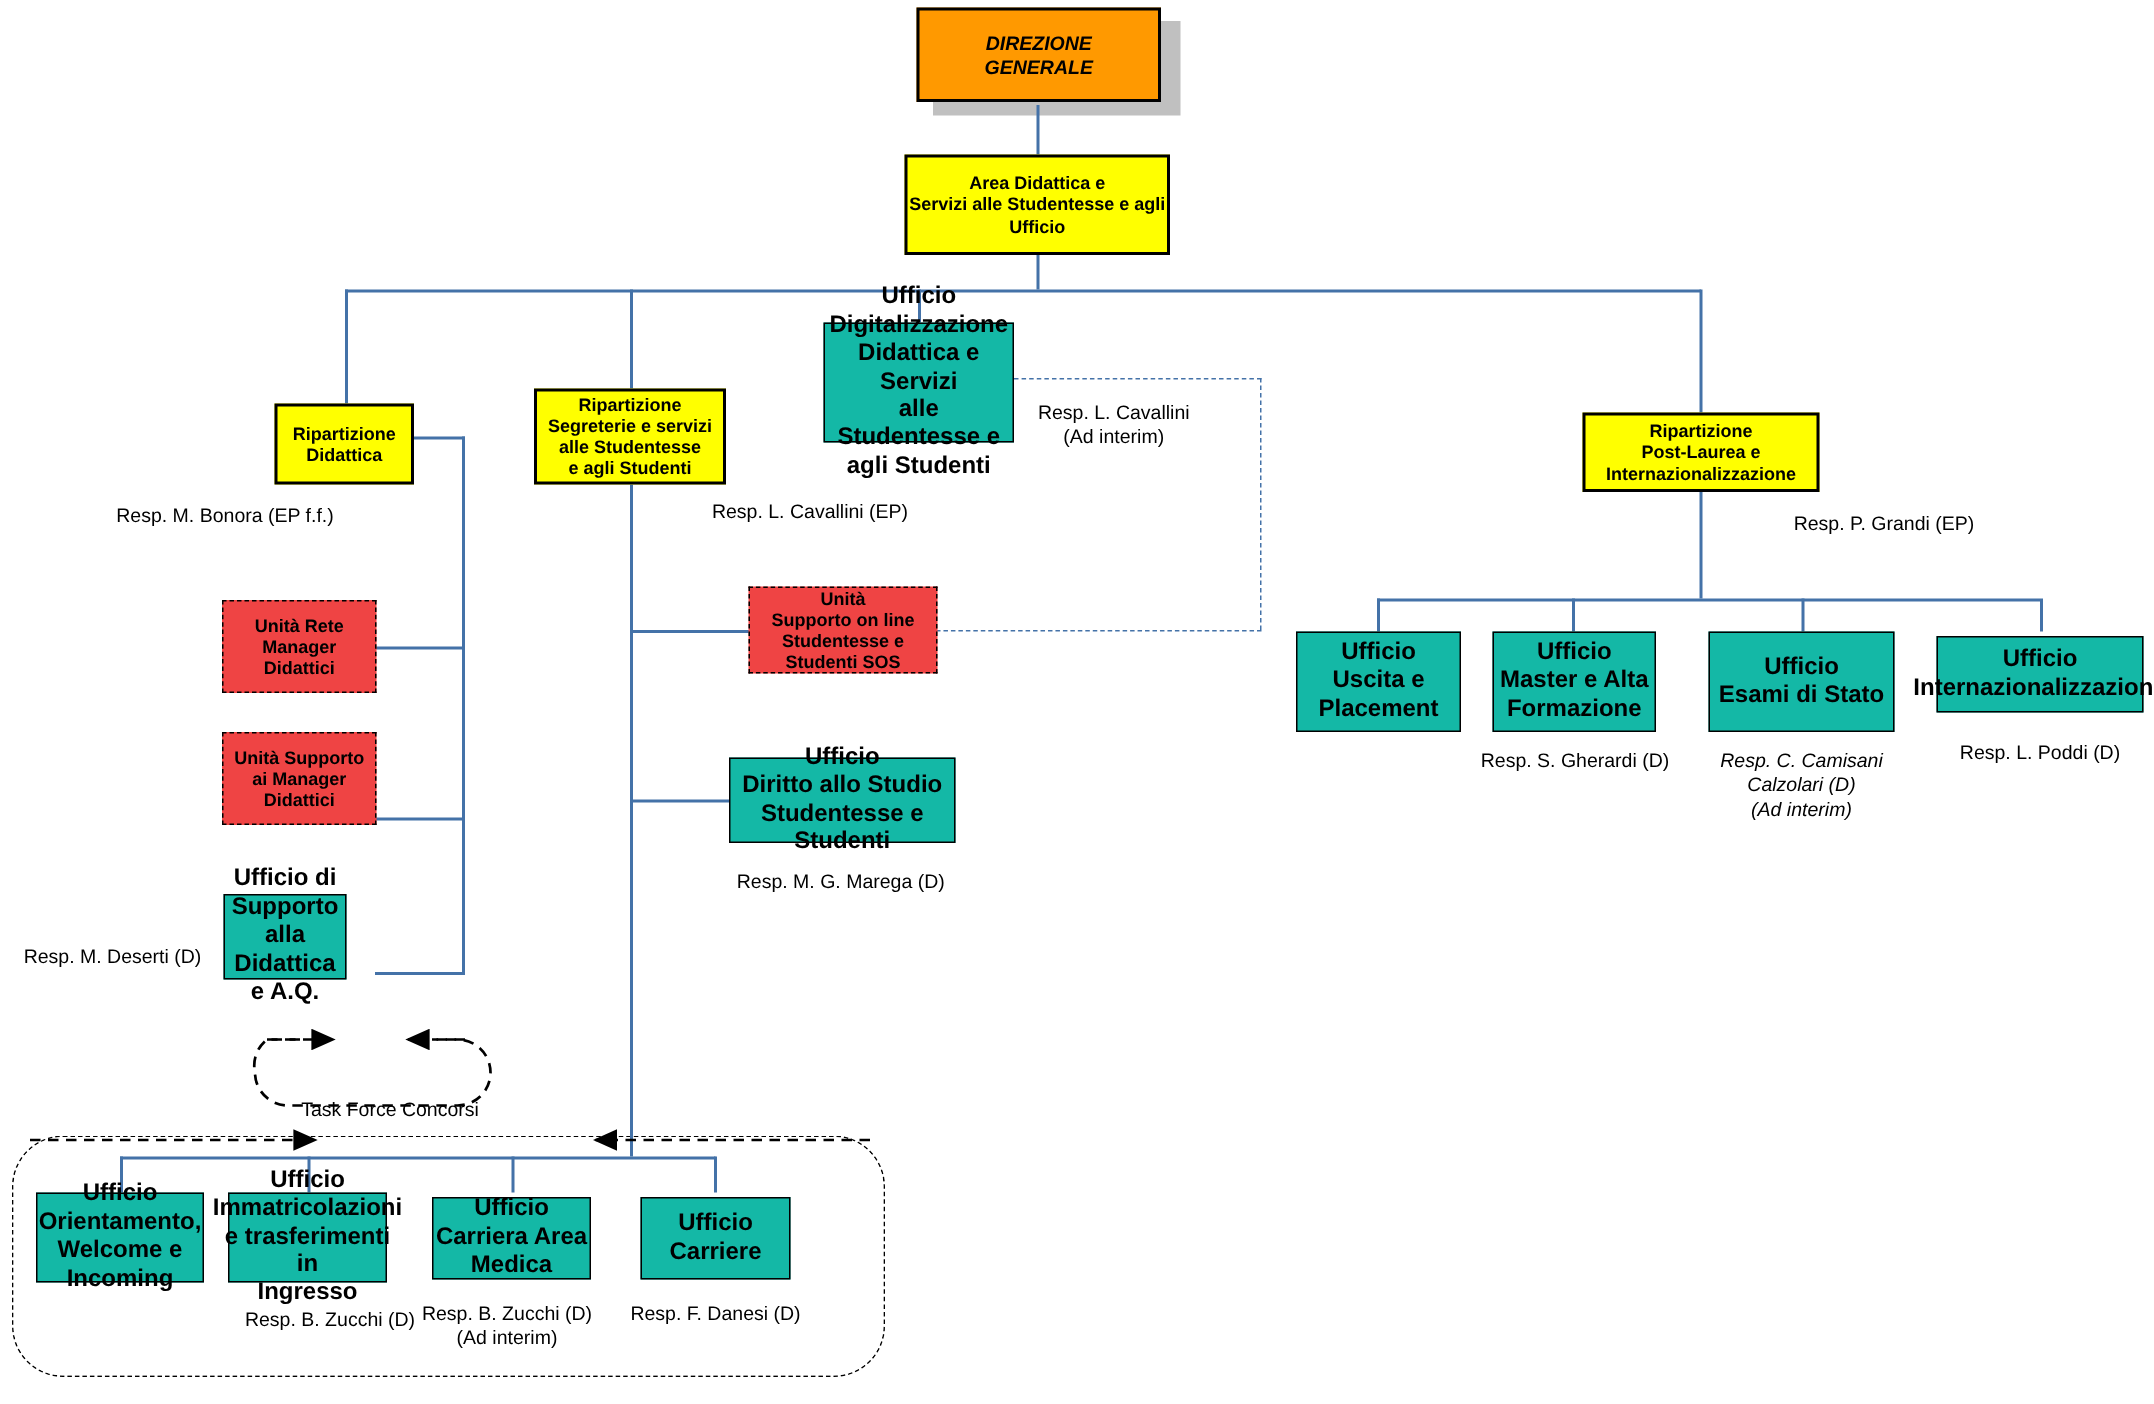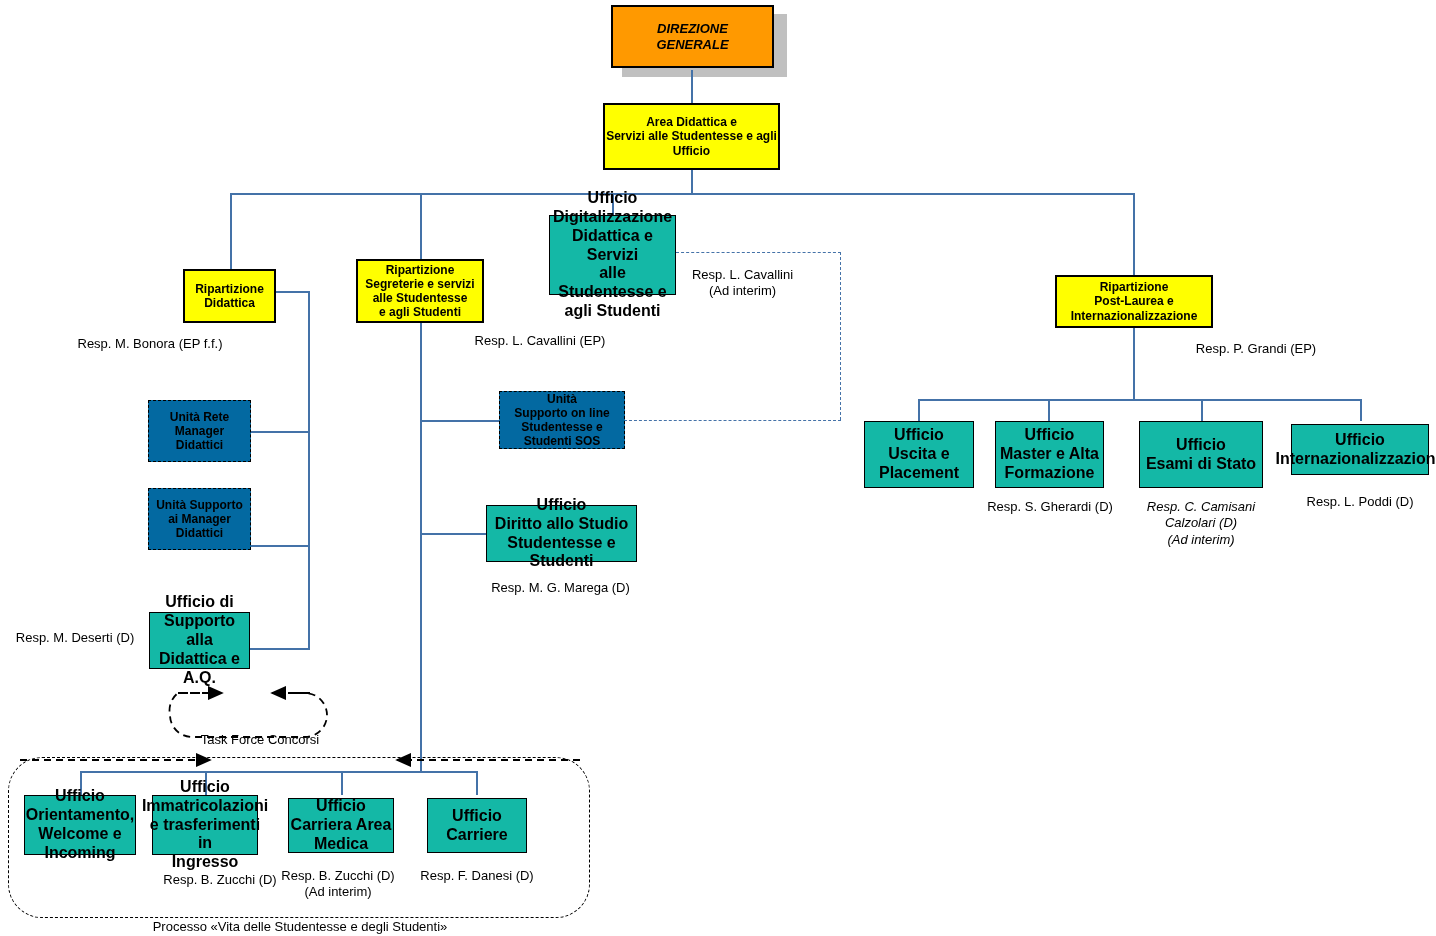--- a/index.html
+++ b/index.html
@@ -5,21 +5,21 @@
   html,body{margin:0;padding:0;background:#ffffff;}
   body{font-family:"Liberation Sans",sans-serif;}
   #canvas{position:relative;width:1436px;height:936px;overflow:hidden;background:#fff;}
 
   .box{position:absolute;box-sizing:border-box;display:flex;align-items:center;
        justify-content:center;text-align:center;font-weight:bold;color:#000;
        line-height:1.18;z-index:5;}
   .box-orange{background:#ff9900;border:2.5px solid #000;font-size:13px;font-style:italic;}
   .box-yellow{background:#ffff00;border:2px solid #000;font-size:12px;}
   .box-blue{background:#14b8a6;border:1.6px solid #000;font-size:16px;}
-  .box-dashed{background:#0369a1;border:1.6px dashed #000;font-size:12px;}
+  .box-dashed{background:#ef4444;border:1.6px dashed #000;font-size:12px;}
 
   .shadow{position:absolute;background:#c0c0c0;z-index:1;}
 
   .cap{position:absolute;font-size:13px;color:#000;font-weight:normal;
        text-align:center;line-height:1.25;z-index:6;white-space:pre-line;}
 
   .ln{position:absolute;background:#4472a8;z-index:2;}
   .lnh{height:1.6px;}
   .lnv{width:1.6px;}
 
@@ -116,21 +116,21 @@
   <div class="box box-dashed" style="left:499px;top:391px;width:126px;height:58px;white-space:pre-line;">Unità
 Supporto on line
 Studentesse e
 Studenti SOS</div>
 
   <div class="box box-blue" style="left:486px;top:505px;width:151px;height:57px;white-space:pre-line;">Ufficio
 Diritto allo Studio
 Studentesse e Studenti</div>
   <div class="cap" style="left:443px;top:580px;width:235px;">Resp. M. G. Marega (D)</div>
 
-  <div class="box box-blue" style="left:149px;top:612px;width:101px;height:57px;white-space:pre-line;">Ufficio di
+  <div class="box box-blue" style="left:149px;top:596px;width:82px;height:57px;white-space:pre-line;">Ufficio di
 Supporto alla
 Didattica e A.Q.</div>
   <div class="cap" style="left:5px;top:630px;width:140px;">Resp. M. Deserti (D)</div>
 
   <div class="box box-blue" style="left:864px;top:421px;width:110px;height:67px;white-space:pre-line;">Ufficio
 Uscita e
 Placement</div>
 
   <div class="box box-blue" style="left:995px;top:421px;width:109px;height:67px;white-space:pre-line;">Ufficio
 Master e Alta
@@ -141,21 +141,20 @@
 Esami di Stato</div>
   <div class="cap" style="left:1111px;top:499px;width:180px;font-style:italic;">Resp. C. Camisani
 Calzolari (D)
 (Ad interim)</div>
 
   <div class="box box-blue" style="left:1291px;top:424px;width:138px;height:51px;white-space:pre-line;">Ufficio
 Internazionalizzazione</div>
   <div class="cap" style="left:1270px;top:494px;width:180px;">Resp. L. Poddi (D)</div>
 
   <div class="rounded-proc" style="left:8px;top:757px;width:582px;height:161px;"></div>
-  <div class="cap" style="left:60px;top:919px;width:480px;">Processo «Vita delle Studentesse e degli Studenti»</div>
 
   <div class="box box-blue" style="left:24px;top:795px;width:112px;height:60px;white-space:pre-line;">Ufficio
 Orientamento,
 Welcome e
 Incoming</div>
 
   <div class="box box-blue" style="left:152px;top:795px;width:106px;height:60px;white-space:pre-line;">Ufficio
 Immatricolazioni
 e trasferimenti in
 Ingresso</div>

